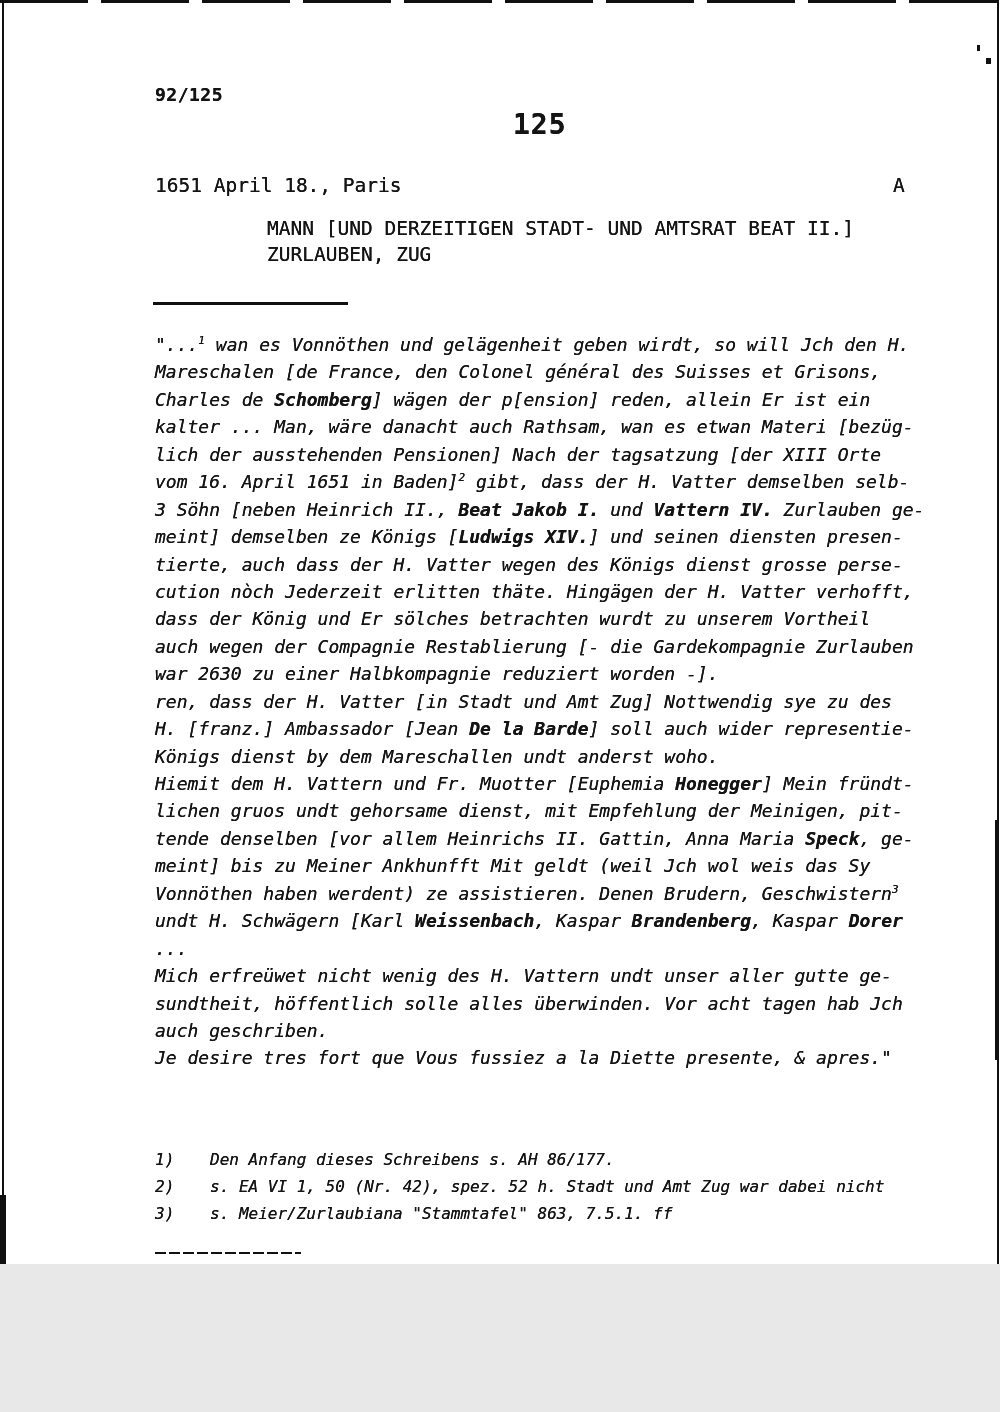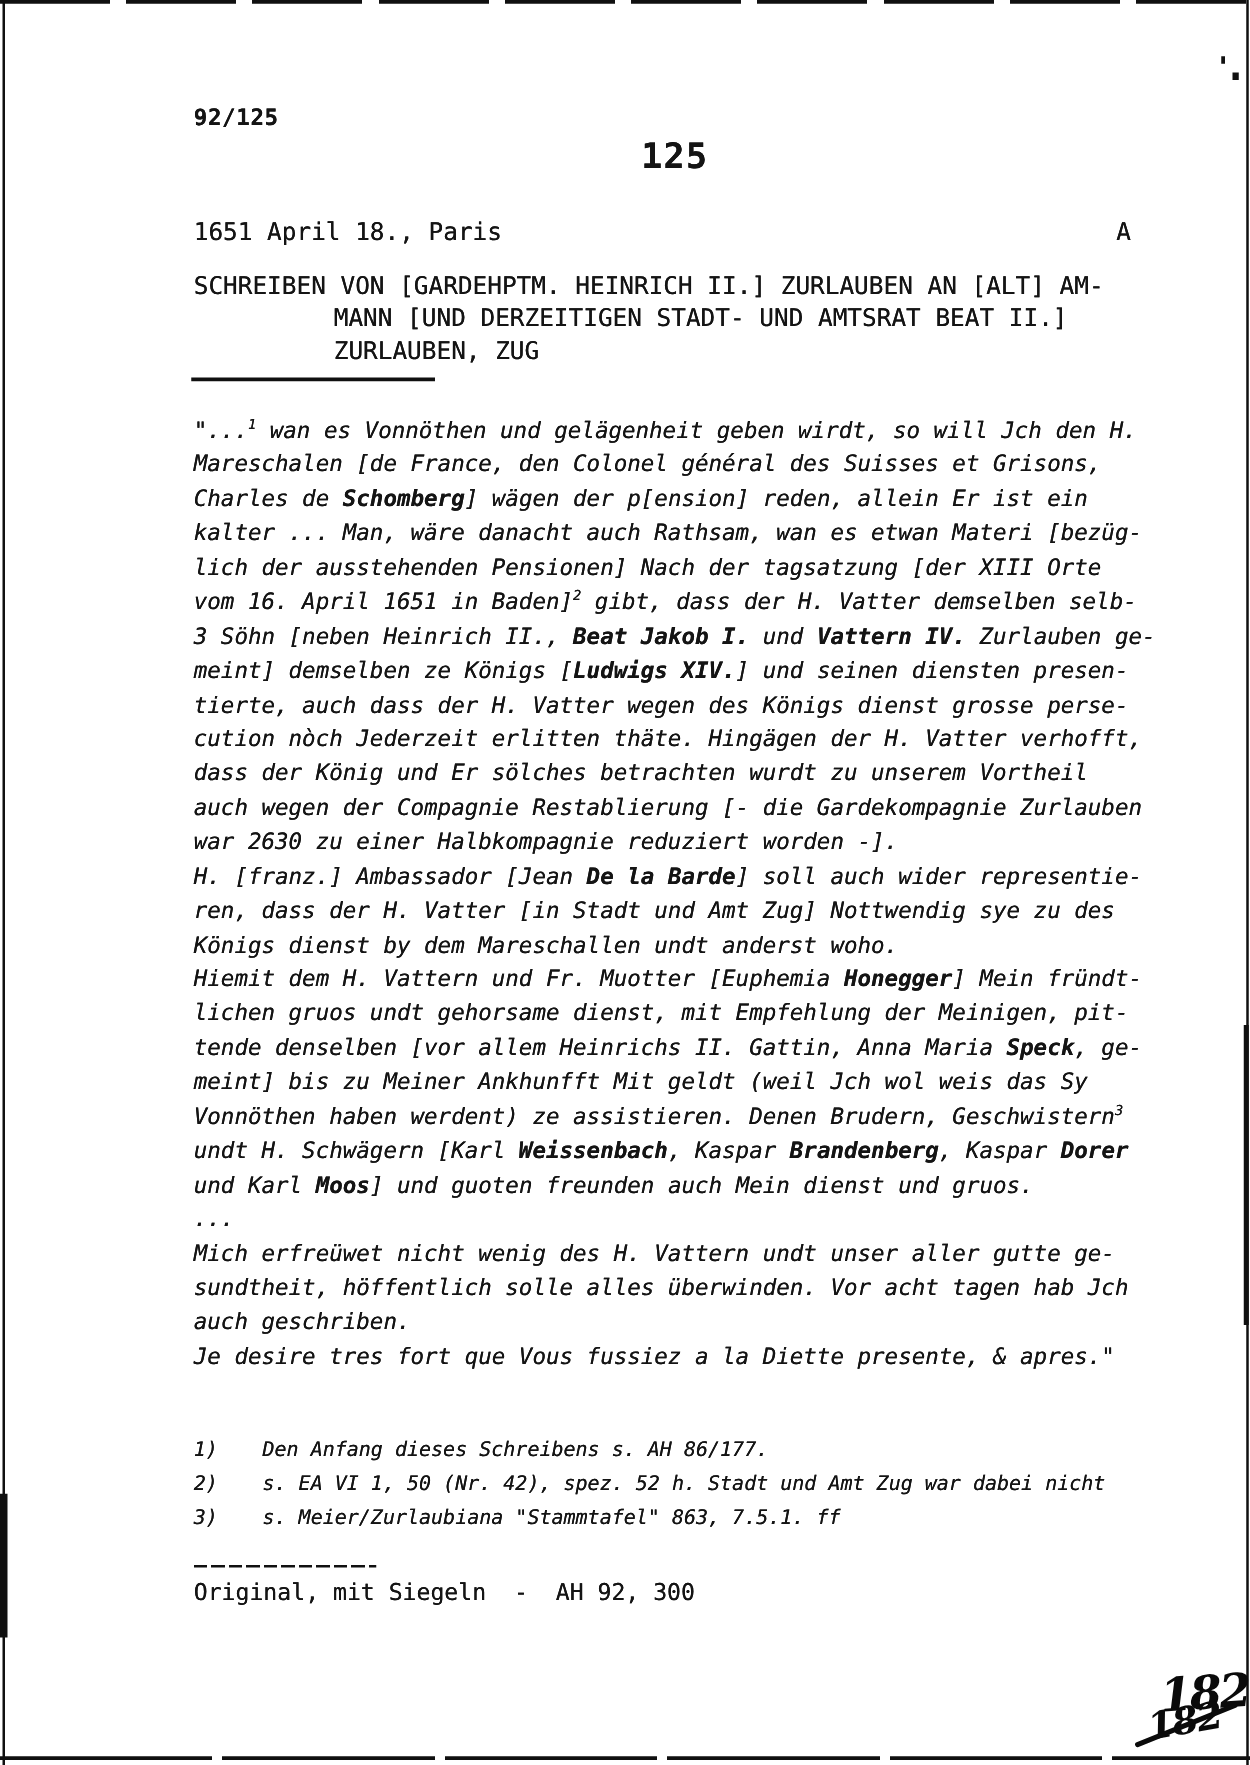--- a/index.html
+++ b/index.html
@@ -1,18 +1,18 @@
 <!DOCTYPE html>
 <html><head>
 <meta charset="utf-8">
 <style>
   html,body{margin:0;padding:0;background:#e8e8e8;}
   .page{
     position:relative;
-    width:1000px;height:1412px;
+    width:1000px;height:1264px;
     background:#ffffff;
     overflow:hidden;
     font-family:"DejaVu Sans Mono",monospace;
     color:#141414;
   }
   .page *{box-sizing:border-box;}
   .abs{position:absolute;}
   .pre{white-space:pre;}
   .thick{text-shadow:0 0 .5px currentColor;}
 
@@ -72,51 +72,49 @@
   <div class="abs edge-right-blob"></div>
   <div class="abs speck1"></div>
   <div class="abs speck2"></div>
 
   <div class="abs page-id thick">92/125</div>
   <div class="abs page-num thick">125</div>
   <div class="abs date-place thick pre">1651 April 18., Paris</div>
   <div class="abs side-letter thick">A</div>
 
   <div class="abs title thick">
-    <div class="t-line">SCHREIBEN VON [GARDEHPTM. HEINRICH II.] ZURLAUBEN AN [ALT] AM-</div>
     <div class="t-line indent">MANN [UND DERZEITIGEN STADT- UND AMTSRAT BEAT II.]</div>
     <div class="t-line indent">ZURLAUBEN, ZUG</div>
   </div>
 
   <div class="abs rule-heading"></div>
 
   <div class="abs body thick">
       <div class="bline">"...<sup>1</sup> wan es Vonnöthen und gelägenheit geben wirdt, so will Jch den H.</div>
       <div class="bline">Mareschalen [de France, den Colonel général des Suisses et Grisons,</div>
       <div class="bline">Charles de <b>Schomberg</b>] wägen der p[ension] reden, allein Er ist ein</div>
       <div class="bline">kalter ... Man, wäre danacht auch Rathsam, wan es etwan Materi [bezüg-</div>
       <div class="bline">lich der ausstehenden Pensionen] Nach der tagsatzung [der XIII Orte</div>
       <div class="bline">vom 16. April 1651 in Baden]<sup>2</sup> gibt, dass der H. Vatter demselben selb-</div>
       <div class="bline">3 Söhn [neben Heinrich II., <b>Beat Jakob I.</b> und <b>Vattern IV.</b> Zurlauben ge-</div>
       <div class="bline">meint] demselben ze Königs [<b>Ludwigs XIV.</b>] und seinen diensten presen-</div>
       <div class="bline">tierte, auch dass der H. Vatter wegen des Königs dienst grosse perse-</div>
       <div class="bline">cution nòch Jederzeit erlitten thäte. Hingägen der H. Vatter verhofft,</div>
       <div class="bline">dass der König und Er sölches betrachten wurdt zu unserem Vortheil</div>
       <div class="bline">auch wegen der Compagnie Restablierung [- die Gardekompagnie Zurlauben</div>
       <div class="bline">war 2630 zu einer Halbkompagnie reduziert worden -].</div>
+      <div class="bline">ren, dass der H. Vatter [in Stadt und Amt Zug] Nottwendig sye zu des</div>
       <div class="bline">H. [franz.] Ambassador [Jean <b>De la Barde</b>] soll auch wider representie-</div>
-      <div class="bline">ren, dass der H. Vatter [in Stadt und Amt Zug] Nottwendig sye zu des</div>
       <div class="bline">Königs dienst by dem Mareschallen undt anderst woho.</div>
       <div class="bline">Hiemit dem H. Vattern und Fr. Muotter [Euphemia <b>Honegger</b>] Mein fründt-</div>
       <div class="bline">lichen gruos undt gehorsame dienst, mit Empfehlung der Meinigen, pit-</div>
       <div class="bline">tende denselben [vor allem Heinrichs II. Gattin, Anna Maria <b>Speck</b>, ge-</div>
       <div class="bline">meint] bis zu Meiner Ankhunfft Mit geldt (weil Jch wol weis das Sy</div>
       <div class="bline">Vonnöthen haben werdent) ze assistieren. Denen Brudern, Geschwistern<sup>3</sup></div>
       <div class="bline">undt H. Schwägern [Karl <b>Weissenbach</b>, Kaspar <b>Brandenberg</b>, Kaspar <b>Dorer</b></div>
-      <div class="bline">und Karl <b>Moos</b>] und guoten freunden auch Mein dienst und gruos.</div>
       <div class="bline">...</div>
       <div class="bline">Mich erfreüwet nicht wenig des H. Vattern undt unser aller gutte ge-</div>
       <div class="bline">sundtheit, höffentlich solle alles überwinden. Vor acht tagen hab Jch</div>
       <div class="bline">auch geschriben.</div>
       <div class="bline">Je desire tres fort que Vous fussiez a la Diette presente, &amp; apres."</div>
     </div>
 
   <div class="abs footnotes thick">
       <div class="fn-row">
         <span class="fn-num">1)</span>

